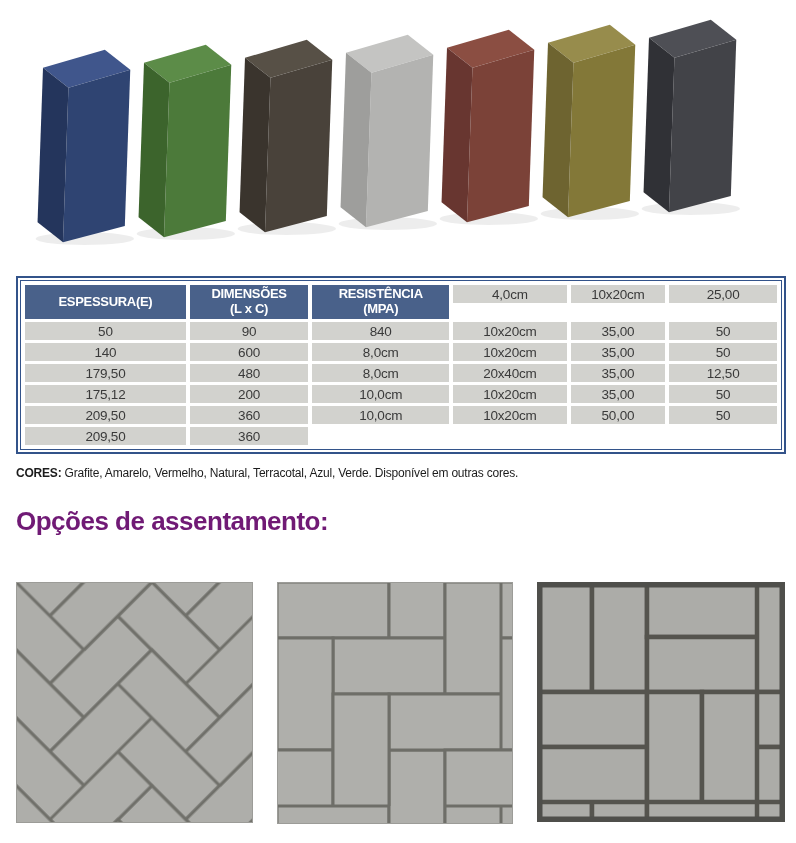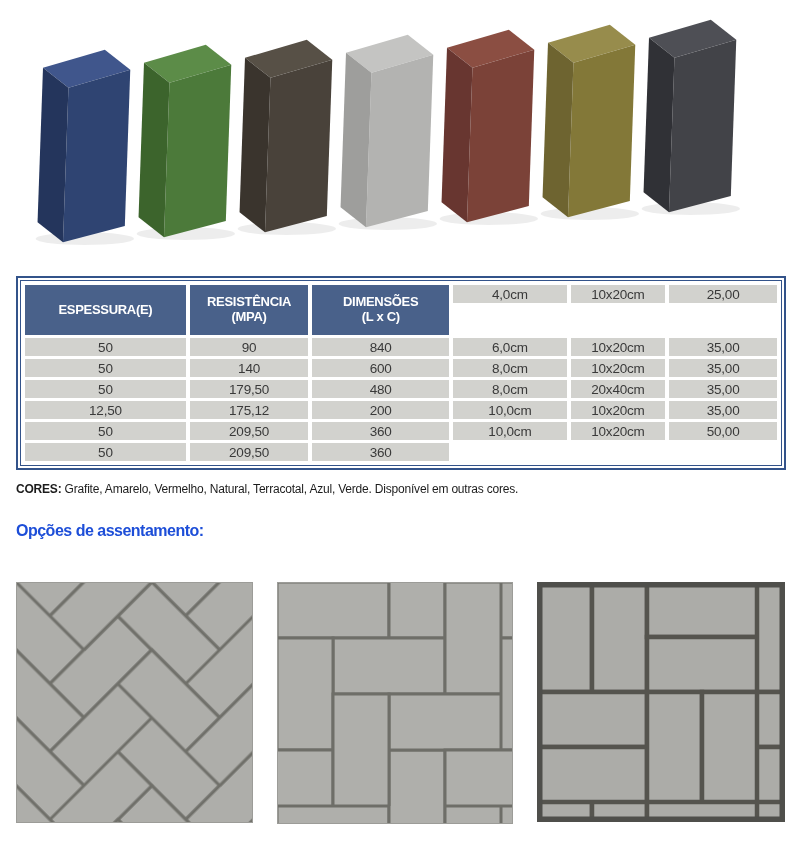--- a/index.html
+++ b/index.html
@@ -29,21 +29,21 @@
   }
   .spec-grid {
     display: grid;
     grid-template-columns: 167fr 123fr 142fr 118fr 98fr 112fr;
     column-gap: 4px;
     row-gap: 3px;
   }
   .th {
     background: #49618a;
     color: #ffffff;
-    height: 50px;
+    height: 34px;
     display: flex; flex-direction: column;
     align-items: center; justify-content: center;
     font-weight: bold; font-size: 13px;
     letter-spacing: -0.3px; line-height: 1.15;
     text-align: center;
   }
   .td {
     background: #d2d2ce;
     color: #3a3a3a;
     height: 18px;
@@ -55,21 +55,21 @@
   .cores-note {
     margin: 12px 16px 0 16px;
     font-size: 12px; color: #1c1c1c;
     letter-spacing: -0.2px;
   }
   .cores-note b { font-weight: bold; }
 
   
   .section-heading {
     margin: 26px 16px 0 16px;
-    font-size: 16px; font-weight: bold; color: #1d4ed8;
+    font-size: 26px; font-weight: bold; color: #701a75;
     letter-spacing: -0.5px;
   }
 
   
   .patterns-row {
     position: absolute; left: 16px; top: 582px;
     display: flex; align-items: flex-start;
   }
   .pattern-box { display: block; }
   .pattern-box + .pattern-box { margin-left: 24px; }
@@ -126,36 +126,35 @@
 
 <div class="spec-outer">
  <div class="spec-inner">
   <div class="spec-grid">
 
     <div class="th">
       <span>ESPESSURA(E)</span>
           <span></span>
     </div>
     <div class="th">
+      <span>DIMENSÕES</span>
+          <span>(L x C)</span>
+    </div>
+    <div class="th">
       <span>RESISTÊNCIA</span>
           <span>(MPA)</span>
     </div>
-    <div class="th">
-      <span>DIMENSÕES</span>
-          <span>(L x C)</span>
-    </div>
 
     <div class="td">4,0cm</div>
     <div class="td">10x20cm</div>
     <div class="td">25,00</div>
     <div class="td">50</div>
     <div class="td">90</div>
     <div class="td">840</div>
 
-    <div class="td">6,0cm</div>
     <div class="td">10x20cm</div>
     <div class="td">35,00</div>
     <div class="td">50</div>
     <div class="td">140</div>
     <div class="td">600</div>
 
     <div class="td">8,0cm</div>
     <div class="td">10x20cm</div>
     <div class="td">35,00</div>
     <div class="td">50</div>

